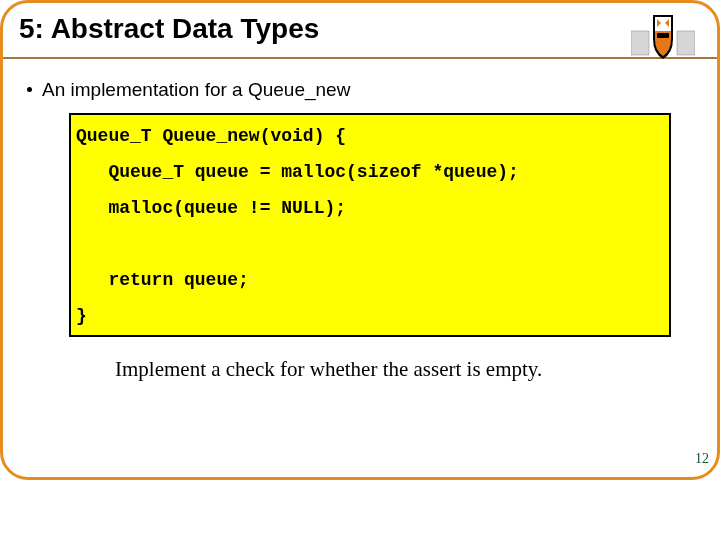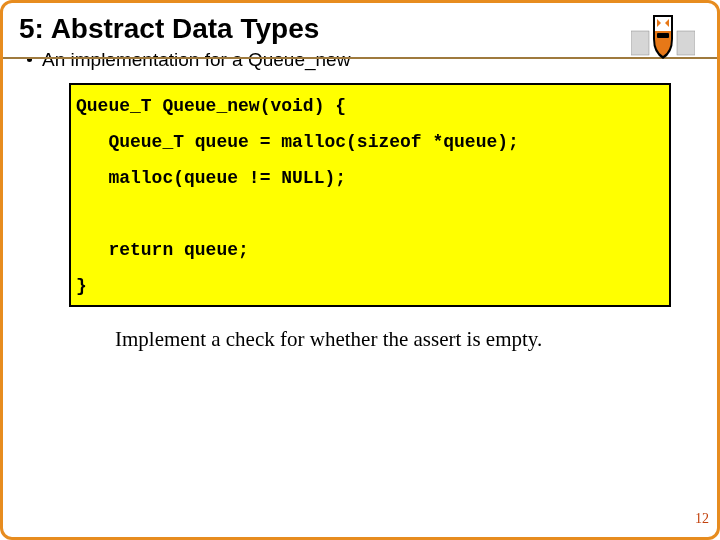--- a/index.html
+++ b/index.html
@@ -7,24 +7,24 @@
     margin: 0;
     padding: 0;
     width: 720px;
     height: 540px;
     background: #ffffff;
     font-family: Arial, Helvetica, sans-serif;
     position: relative;
   }
   .slide {
     width: 720px;
-    height: 540px;
+    height: 480px;
     position: relative;
     border: 3px solid #e78c1f;
-    border-radius: 12px;
+    border-radius: 28px;
     overflow: hidden;
   }
   .title-area {
     position: relative;
     padding: 10px 0 2px 16px;
   }
   .title-text {
     font-size: 28px;
     font-weight: bold;
     color: #000;
@@ -38,21 +38,21 @@
     background: #9f7a3e;
   }
   .logo {
     position: absolute;
     right: 22px;
     top: 6px;
     width: 64px;
     height: 52px;
   }
   .bullet-row {
-    margin: 2px 0 0 24px;
+    margin: 32px 0 0 24px;
     font-size: 19px;
     color: #000;
   }
   .bullet-dot {
     display: inline-block;
     vertical-align: middle;
     width: 5px;
     height: 5px;
     background: #000;
     border-radius: 50%;
@@ -76,21 +76,21 @@
     margin: 20px 0 0 112px;
     font-family: "Times New Roman", Times, serif;
     font-size: 21px;
     color: #000;
   }
   .page-num {
     position: absolute;
     right: 8px;
     bottom: 10px;
     font-size: 14px;
-    color: #c2410c;
+    color: #14532d;
     font-family: "Times New Roman", Times, serif;
   }
 </style>
 </head>
 <body>
 
 <div class="slide">
 
   <div class="title-area">
     <span class="title-text">5: Abstract Data Types</span>

